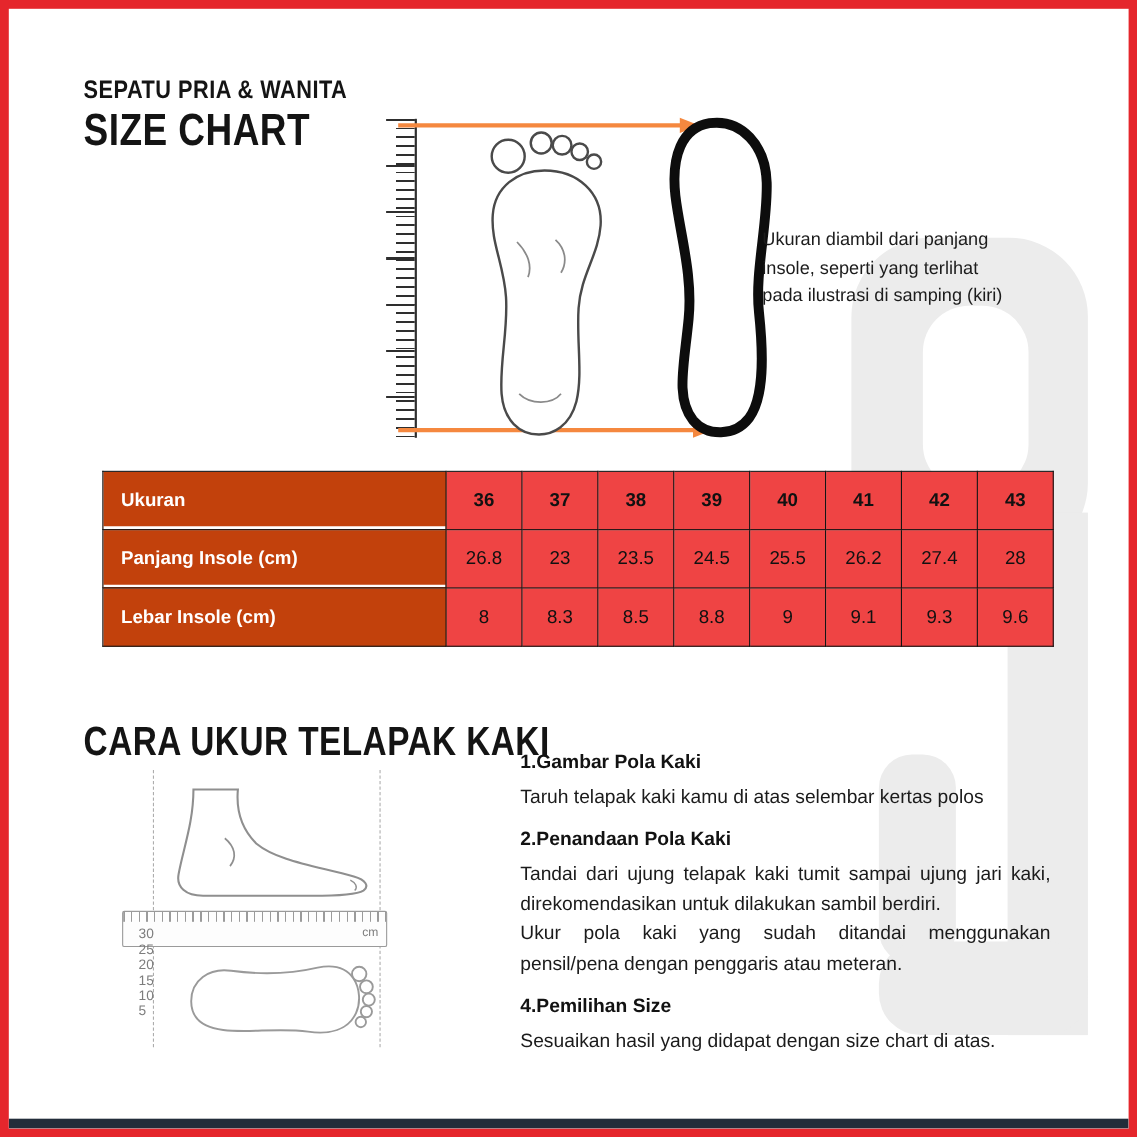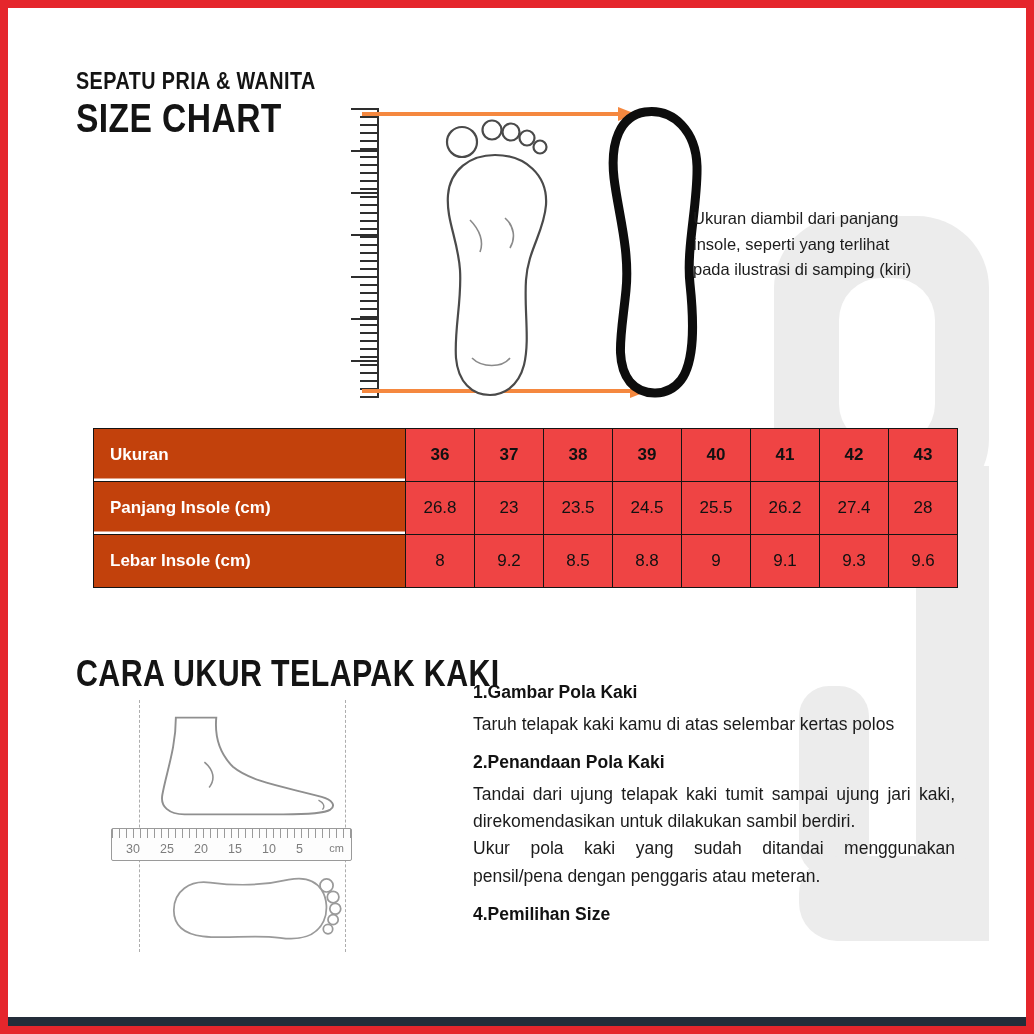--- a/index.html
+++ b/index.html
@@ -35,21 +35,21 @@
     text-align:left;padding-left:16px;width:294px;}
   table.size td.col-label.sep{box-shadow:inset 0 -2.5px 0 #fff;}
   table.size tr.sizes td{font-weight:bold;}
 
   
   .ruler-h{position:absolute;left:8px;top:128px;width:241px;height:33px;box-sizing:border-box;
     border:1.6px solid #9a9a9a;border-radius:2px;background-color:#fdfdfd;
     background-image:repeating-linear-gradient(to right,#9a9a9a 0 1.2px,transparent 1.2px 7px);
     background-size:100% 9px;background-repeat:no-repeat;}
   .ruler-nums{position:absolute;left:14px;right:48px;top:13px;display:flex;
-    justify-content:space-between;font-size:12.5px;color:#7d7d7d;}
+    justify-content:space-between;font-size:12.5px;color:#7d7d7d;flex-direction:column;}
   .ruler-unit{position:absolute;right:7px;top:13px;font-size:11px;color:#7d7d7d;margin-left:43px;}
   .dash-line{position:absolute;top:0;height:252px;border-left:1.7px dashed #adadad;width:0;}
 
   
   .steps{width:482px;}
   .step-head{font-weight:bold;font-size:17.5px;margin:14px 0 8px 0;color:#121212;}
   .step-body{font-size:17.5px;line-height:1.55;text-align:justify;margin:0;color:#1b1b1b;}
 
   .bottom-bar{position:absolute;left:0;right:0;bottom:0;height:9px;background:#232d3a;}
 </style>
@@ -123,21 +123,21 @@
         <td>23.5</td>
         <td>24.5</td>
         <td>25.5</td>
         <td>26.2</td>
         <td>27.4</td>
         <td>28</td>
       </tr>
       <tr>
         <td class="col-label">Lebar Insole (cm)</td>
         <td>8</td>
-        <td>9.2</td>
+        <td>8.3</td>
         <td>8.5</td>
         <td>8.8</td>
         <td>9</td>
         <td>9.1</td>
         <td>9.3</td>
         <td>9.6</td>
       </tr>
     </tbody>
       </table>
   </div>
@@ -180,16 +180,17 @@
     </svg>
   </div>
 
   <div class="layer steps" style="left:465px;top:660px;">
     <div class="step-head">1.Gambar Pola Kaki</div>
     <p class="step-body">Taruh telapak kaki kamu di atas selembar kertas polos</p>
     <div class="step-head">2.Penandaan Pola Kaki</div>
     <p class="step-body">Tandai dari ujung telapak kaki tumit sampai ujung jari kaki, direkomendasikan untuk dilakukan sambil berdiri.</p>
     <p class="step-body">Ukur pola kaki yang sudah ditandai menggunakan pensil/pena dengan penggaris atau meteran.</p>
     <div class="step-head">4.Pemilihan Size</div>
+    <p class="step-body">Sesuaikan hasil yang didapat dengan size chart di atas.</p>
   </div>
 
   <div class="bottom-bar"></div>
 </div>
 
 </body></html>

